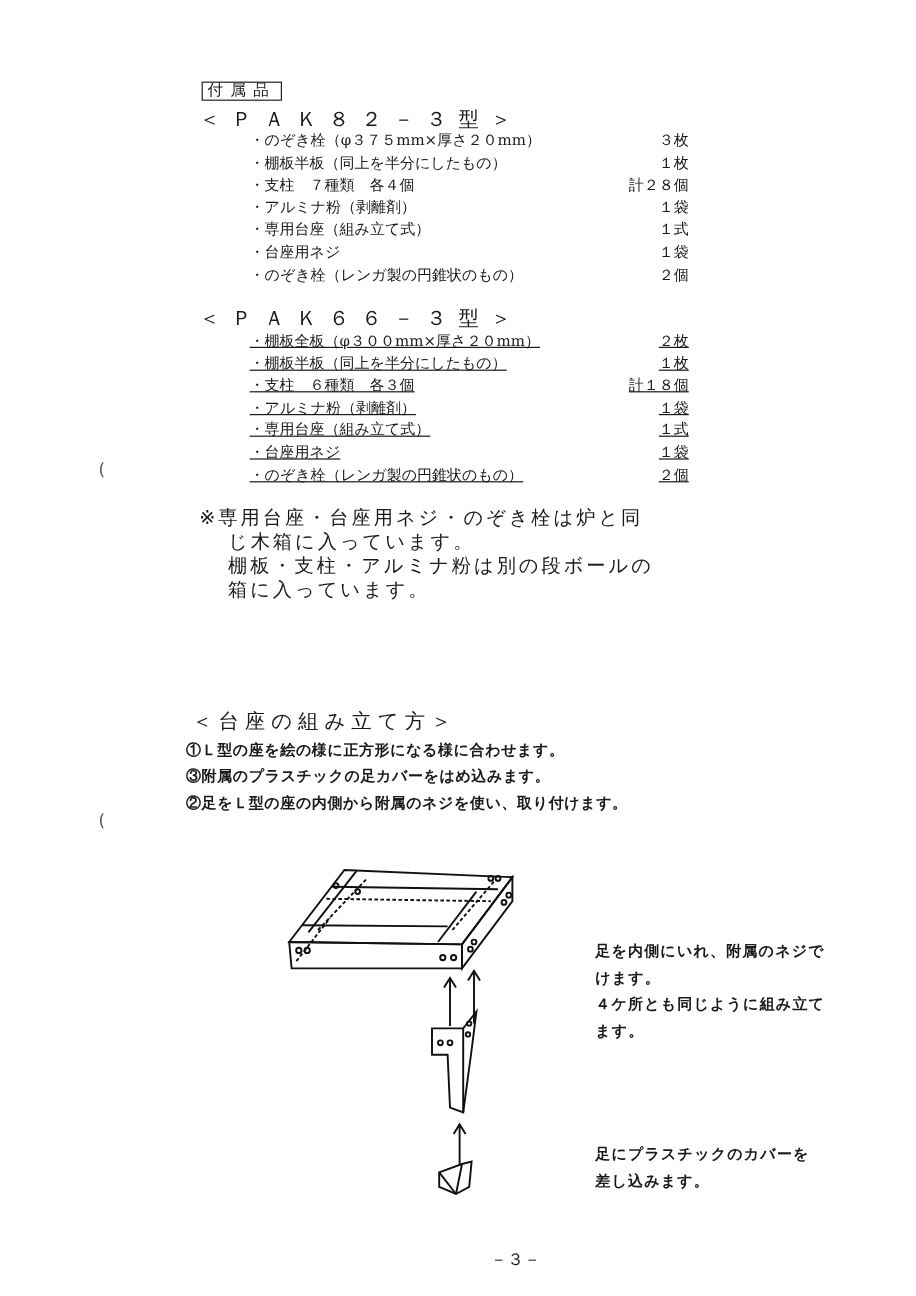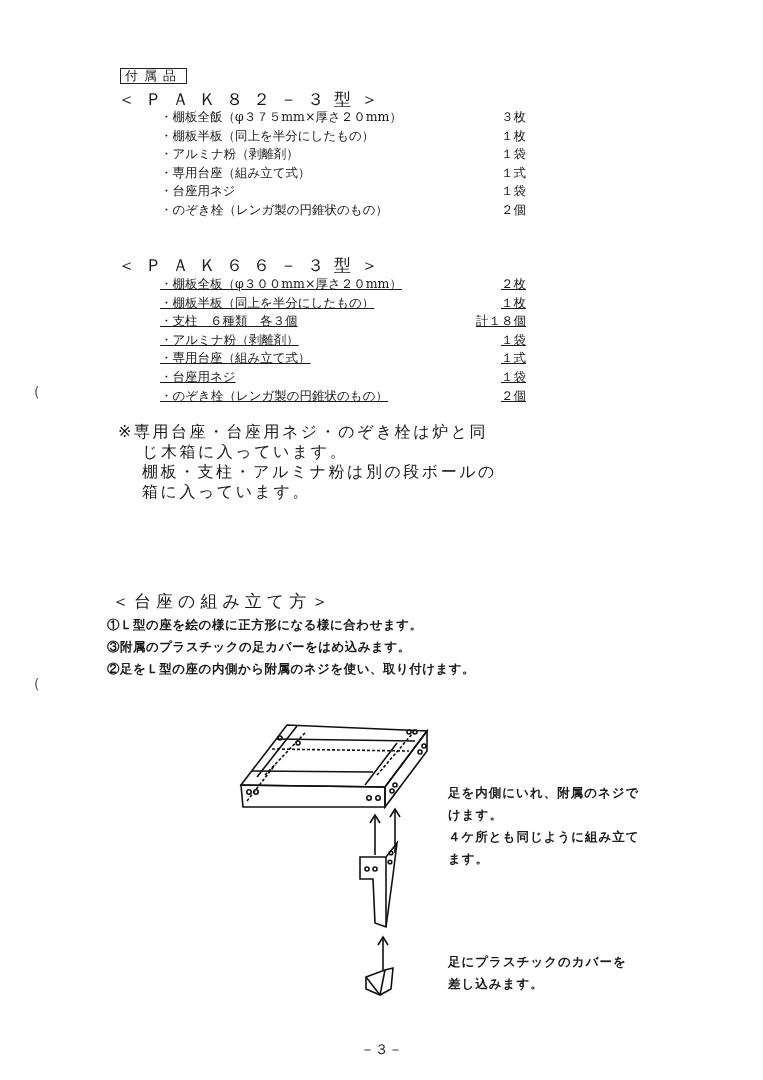--- a/index.html
+++ b/index.html
@@ -1,18 +1,18 @@
 <!DOCTYPE html>
 <html><head>
 <meta charset="utf-8">
 <style>
   html, body { margin: 0; padding: 0; background: #ffffff; }
   body { width: 763px; height: 1080px; position: relative; overflow: hidden;
          font-family: "DejaVu Serif", serif; color: #1a1a1a; }
-  .abs { position: absolute; }
+  .abs { position: absolute; margin-left: 48px; }
   .boxed-title { left: 120px; top: 68px; font-size: 13px; letter-spacing: 6px;
                  border: 1px solid #222; padding: 0 4px; line-height: 14px; }
   .model-title { font-family: "DejaVu Sans", sans-serif; font-size: 17px; letter-spacing: 10px; left: 118px; }
   .items { left: 160px; width: 366px; font-size: 12.5px; }
   .item { height: 18.6px; line-height: 18.6px; display: flex; justify-content: space-between; white-space: nowrap; }
   .note { left: 118px; top: 422px; font-family: "DejaVu Sans", sans-serif; font-size: 16px; letter-spacing: 2.5px; line-height: 20px; }
   .note .indent { padding-left: 24px; }
   .sec-title { left: 112px; top: 590px; font-family: "DejaVu Sans", sans-serif; font-size: 17px; letter-spacing: 5px; }
   .steps { left: 107px; top: 614px; font-size: 12.5px; font-weight: bold; line-height: 22px; letter-spacing: 0.5px; }
   .side-text { font-size: 12.5px; font-weight: bold; line-height: 22px; letter-spacing: 1px; left: 448px; }
@@ -21,26 +21,30 @@
   svg { position: absolute; }
 </style>
 </head>
 <body>
 
 <div class="abs boxed-title">付属品</div>
 
 <div class="abs model-title" style="top:88px;">＜ＰＡＫ８２－３型＞</div>
 <div class="abs items" style="top:108px;">
   <div class="item">
-      <span>・棚板全飯（φ３７５mm×厚さ２０mm）</span>
+      <span>・のぞき栓（φ３７５mm×厚さ２０mm）</span>
       <span>３枚</span>
     </div>
   <div class="item">
       <span>・棚板半板（同上を半分にしたもの）</span>
       <span>１枚</span>
+    </div>
+  <div class="item">
+      <span>・支柱　７種類　各４個</span>
+      <span>計２８個</span>
     </div>
   <div class="item">
       <span>・アルミナ粉（剥離剤）</span>
       <span>１袋</span>
     </div>
   <div class="item">
       <span>・専用台座（組み立て式）</span>
       <span>１式</span>
     </div>
   <div class="item">

